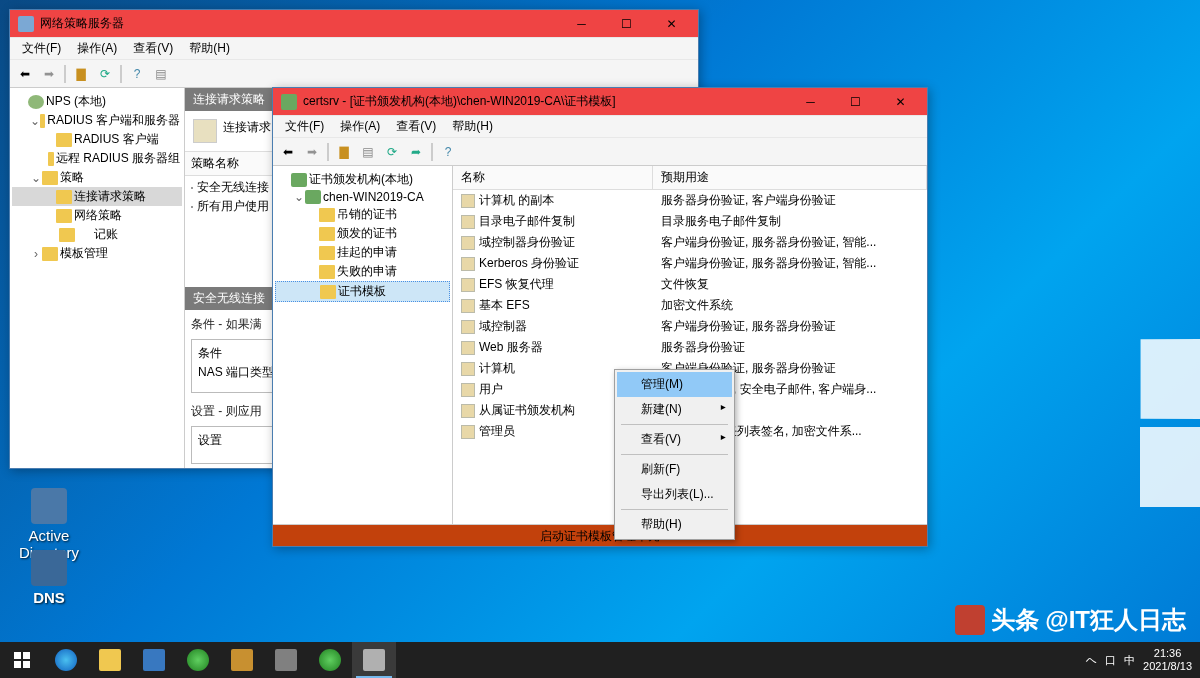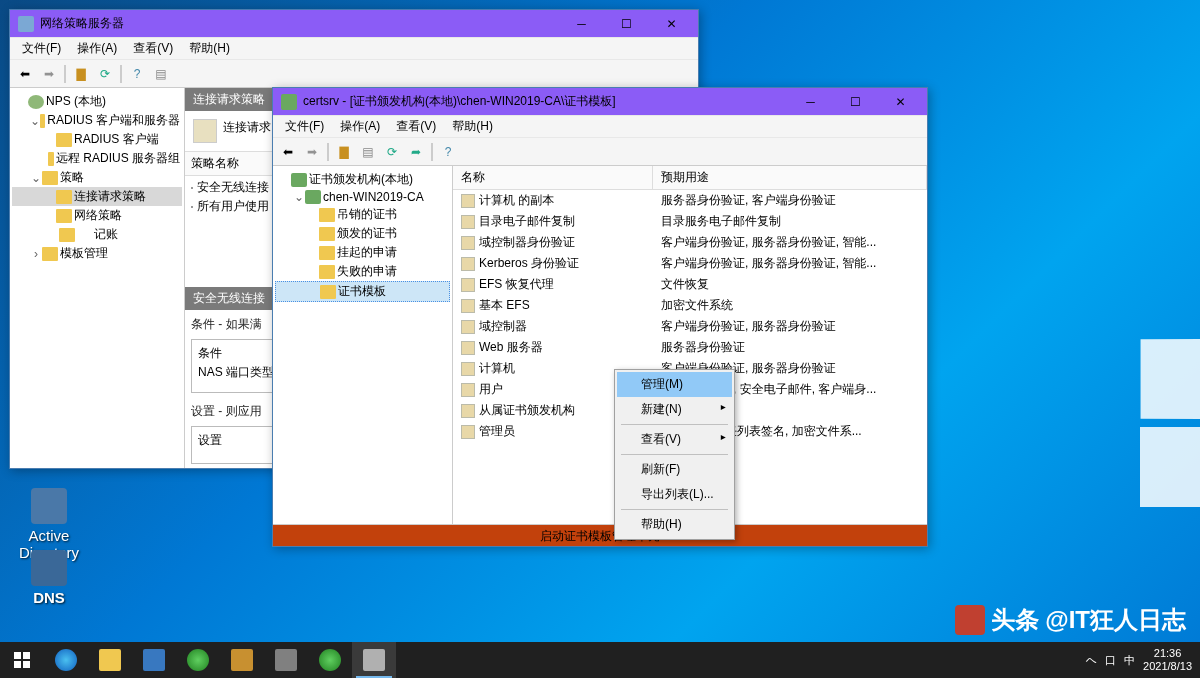--- a/index.html
+++ b/index.html
@@ -5,21 +5,21 @@
   * { box-sizing: border-box; font-family: "Microsoft YaHei", "Segoe UI", sans-serif; }
   body { margin:0; width:1200px; height:678px; overflow:hidden; background:#003a6b; position:relative; }
 
   .desktop { position:absolute; inset:0; background:linear-gradient(135deg,#0a4a85 0%,#0078d4 40%,#00a4ef 70%,#0078d4 100%); }
   .win-logo { position:absolute; right:60px; top:50%; transform:translateY(-50%);}
   .win-logo .sq{position:absolute;background:rgba(255,255,255,0.85);width:100px;height:80px;}
   .win-logo .a{left:0;top:0;transform:perspective(400px) rotateY(-4deg);}
   .win-logo .c{left:0;top:88px;}
 
   .window { position:absolute; background:#fff; border:1px solid #4a7db0; box-shadow:2px 2px 10px rgba(0,0,0,0.3); font-size:12px; color:#000;}
-  .titlebar { height:28px; background:#8b5cf6; display:flex; align-items:center; padding:0 4px 0 8px; border-bottom:1px solid #e8e8e8;}
+  .titlebar { height:28px; background:#ef4444; display:flex; align-items:center; padding:0 4px 0 8px; border-bottom:1px solid #e8e8e8;}
   .titlebar .ticon{width:16px;height:16px;background:#7ba8d4;border-radius:2px;margin-right:6px;display:inline-block;}
   .titlebar .ttxt{flex:1;color:#000;font-size:12px;}
   .winbtns{display:flex;}
   .winbtn{width:45px;height:28px;display:flex;align-items:center;justify-content:center;color:#000;font-size:12px;}
 
   .menubar{height:22px;display:flex;align-items:center;padding:0 4px;border-bottom:1px solid #e8e8e8;background:#f5f5f5;}
   .menubar span{padding:2px 8px;font-size:12px;}
   .toolbar{height:28px;display:flex;align-items:center;padding:0 4px;gap:2px;border-bottom:1px solid #ccc;background:#f5f5f5;}
   .tbtn{width:22px;height:22px;display:flex;align-items:center;justify-content:center;border:1px solid transparent;}
   .tbtn.sep{width:1px;background:#ccc;height:18px;margin:0 2px;}

